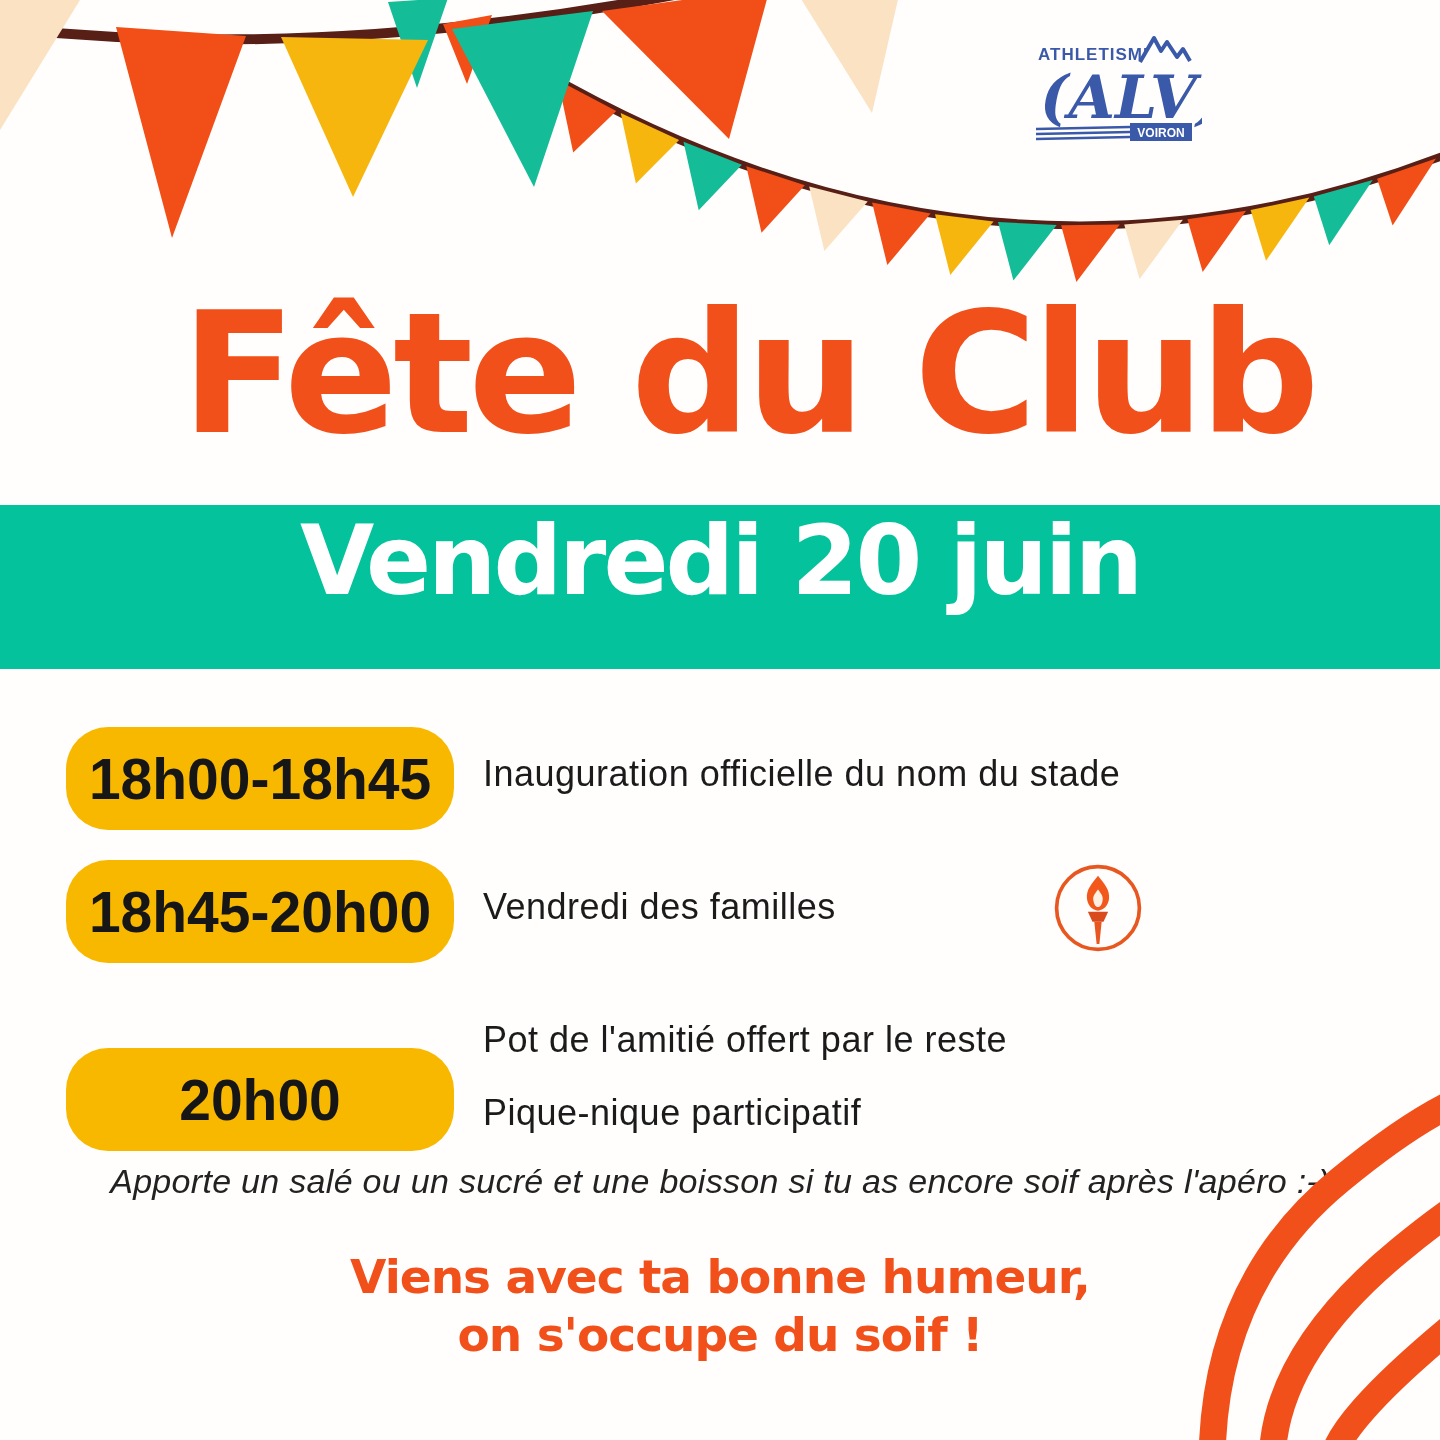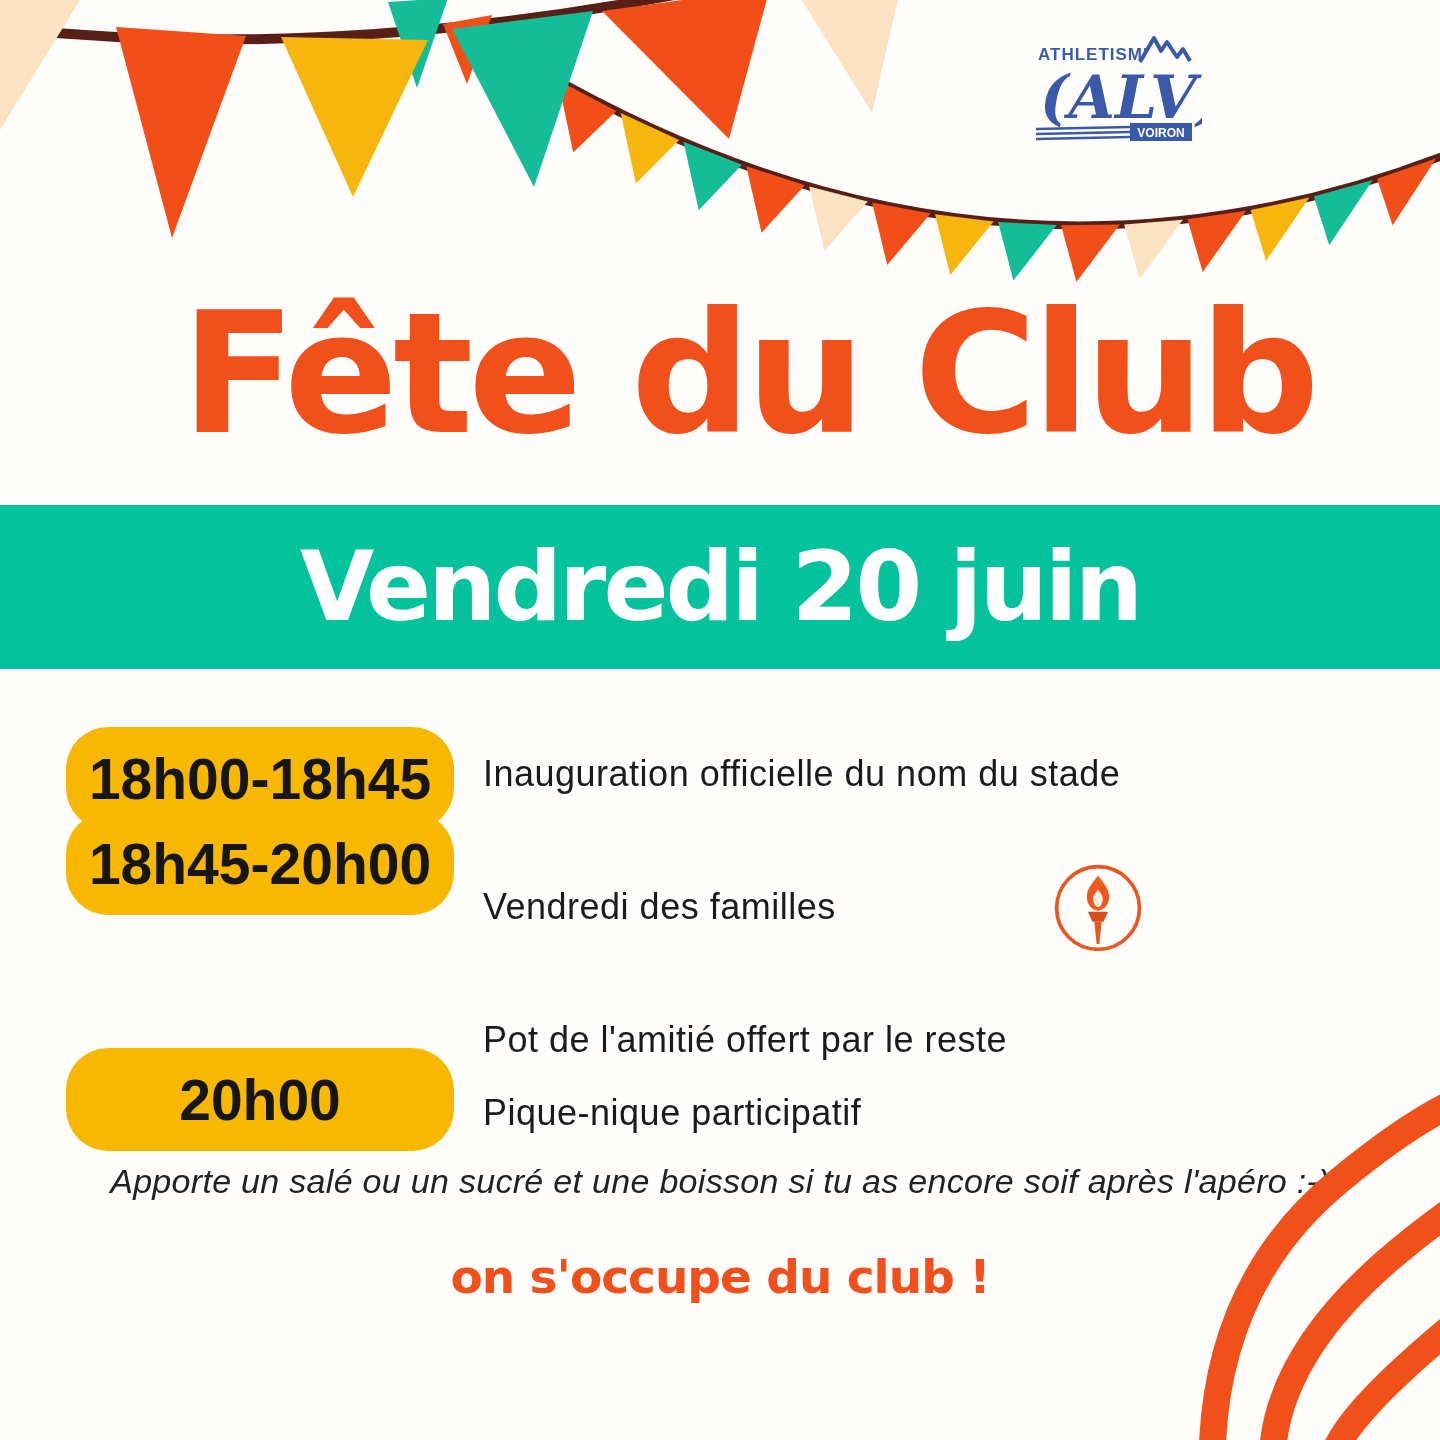--- a/index.html
+++ b/index.html
@@ -10,32 +10,32 @@
   }
   .bunting{position:absolute;left:0;top:0;width:1440px;height:300px;}
   .logo{position:absolute;left:1030px;top:30px;width:172px;height:118px;}
   .title{
     position:absolute;left:16px;top:262px;width:1440px;margin:12px;
     text-align:center;font-family:"DejaVu Sans",sans-serif;font-weight:bold;
     font-size:168px;letter-spacing:-5px;line-height:200px;color:#F2501A;
   }
   .banner{
     position:absolute;left:0;top:505px;width:1440px;height:164px;
-    background:#03C29C;display:flex;align-items:center;justify-content:center;
+    background:#03C29C;display:flex;justify-content:center;
   }
   .banner span{
     color:#ffffff;font-family:"DejaVu Sans",sans-serif;font-weight:bold;
     font-size:96px;letter-spacing:-3px;
   }
   .pill{
     position:absolute;left:66px;width:388px;height:103px;border-radius:42px;
     background:#F9B800;display:flex;align-items:center;justify-content:center;
     color:#161616;font-weight:bold;font-size:57px;letter-spacing:0px;
   }
-  .pill1{top:727px}.pill2{top:812px}.pill3{top:1048px}
+  .pill1{top:727px}.pill2{top:860px}.pill3{top:1048px}
   .desc{
     position:absolute;left:483px;height:94px;display:flex;align-items:center;
     color:#1b1b1b;font-size:36px;font-weight:300;letter-spacing:0.5px;white-space:nowrap;
   }
   .desc1{top:727px}.desc2{top:860px}.desc3{top:993px}
   .desc4{top:1078px;height:70px;}
   .torch{position:absolute;left:1052px;top:862px;width:92px;height:92px;}
   .note{
     position:absolute;left:0;top:1162px;width:1440px;margin:0;text-align:center;
     font-style:italic;font-size:34px;font-weight:300;color:#222222;letter-spacing:0.3px;
@@ -124,21 +124,22 @@
     </svg>
 
     <div class="pill pill3">20h00</div>
     <div class="desc desc3">Pot de l'amitié offert par le reste</div>
     <div class="desc desc4">Pique-nique participatif</div>
   </div>
 
   <p class="note">Apporte un salé ou un sucré et une boisson si tu as encore soif après l'apéro :-)</p>
 
   <div class="closing">
-    <div>on s'occupe du club !</div>
+    <div>Viens avec ta bonne humeur,</div>
+    <div>on s'occupe du soif !</div>
   </div>
 
   <svg class="stripes" viewBox="1120 1080 320 360" preserveAspectRatio="none">
     <g fill="none" stroke="#F2501A" stroke-width="27" stroke-linejoin="round">
       <path d="M 1212,1465 Q 1212,1285 1340,1180 Q 1425,1110 1480,1092"></path>
       <path d="M 1272,1465 Q 1272,1355 1400,1250 Q 1485,1180 1540,1162" transform="translate(0,0)"></path>
       <path d="M 1332,1465 Q 1332,1425 1460,1320 Q 1545,1250 1600,1232"></path>
     </g>
   </svg>
 

